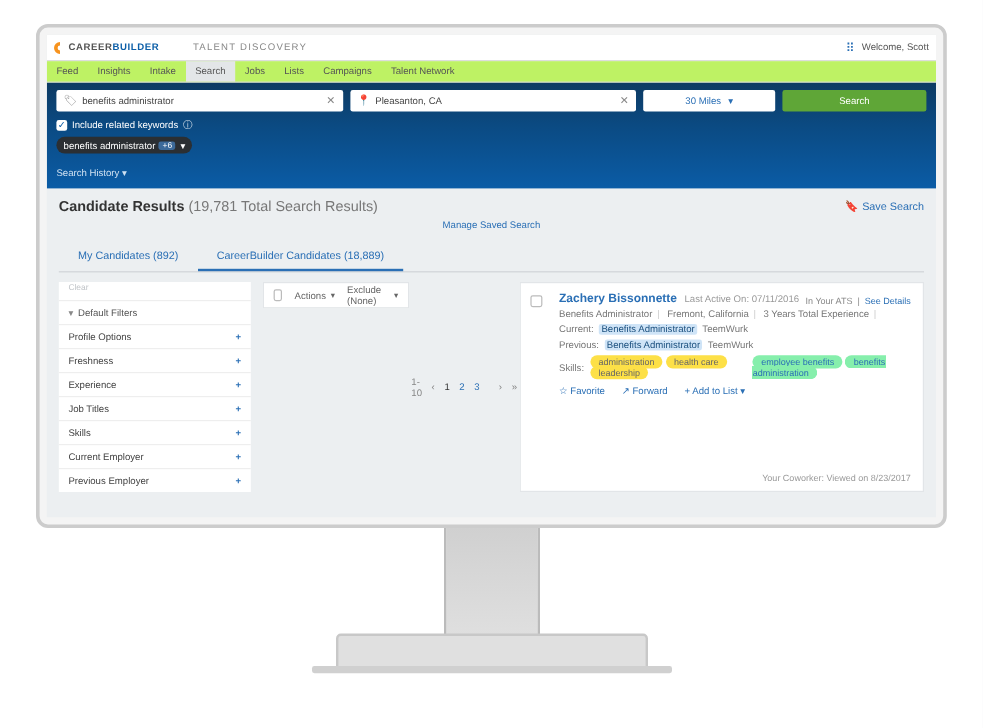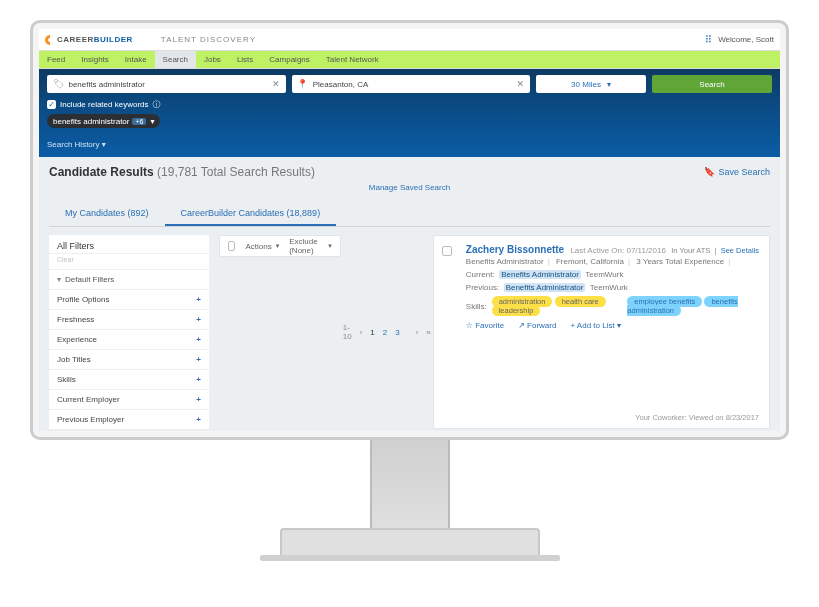--- a/index.html
+++ b/index.html
@@ -79,21 +79,21 @@
   .card .content { margin-left:22px; font-size:8px; color:#555; }
   .cname { color:#2a6fb5; font-size:10px; font-weight:600; display:inline-block; }
   .lastactive { color:#999; font-size:8px; margin-left:4px; }
   .subline { color:#777; margin-top:2px; font-size:8px; }
   .subline .sep { margin:0 4px; color:#ccc; }
   .kv { margin-top:4px; font-size:8px; color:#777; }
   .kv .hl { background:#cfe4f7; color:#1a4f7e; padding:0 2px; border-radius:2px; }
   .tags { margin-top:5px; display:flex; gap:5px; align-items:center; }
   .tag { border-radius:9px; padding:1px 7px; font-size:7.5px; }
   .tag.gray { background:#fde047; color:#666; }
-  .tag.blue { background:#7dd3fc; color:#2a6fb5; }
+  .tag.blue { background:#86efac; color:#2a6fb5; }
   .card-actions { display:flex; gap:14px; margin-top:6px; color:#2a6fb5; font-size:8px; align-items:center; }
   .card-right { position:absolute; right:10px; top:10px; text-align:right; font-size:7.5px; color:#888; }
   .card-right a { color:#2a6fb5; }
   .card-foot-right { position:absolute; right:10px; bottom:6px; font-size:7.5px; color:#999; }
 </style>
 </head>
 <body>
 
 <div class="monitor">
   <div class="screen">
@@ -173,21 +173,20 @@
       <div class="managesaved">Manage Saved Search</div>
 
       <div class="result-tabs" id="rtabs">
           <div class="tab">My Candidates (892)</div>
           <div class="tab active">CareerBuilder Candidates (18,889)</div>
         </div>
 
       <div class="split">
 
         <div class="filters">
-          <div class="hdr">All Filters</div>
           <div class="clear-link">Clear</div>
           <div class="grp-title">
             <span style="margin-right:4px;color:#888">▾</span>
             <span>Default Filters</span>
           </div>
           <div id="filter-rows">
               <div class="filter-row">
                 <span>Profile Options</span>
                 <span class="plus">+</span>
               </div>

